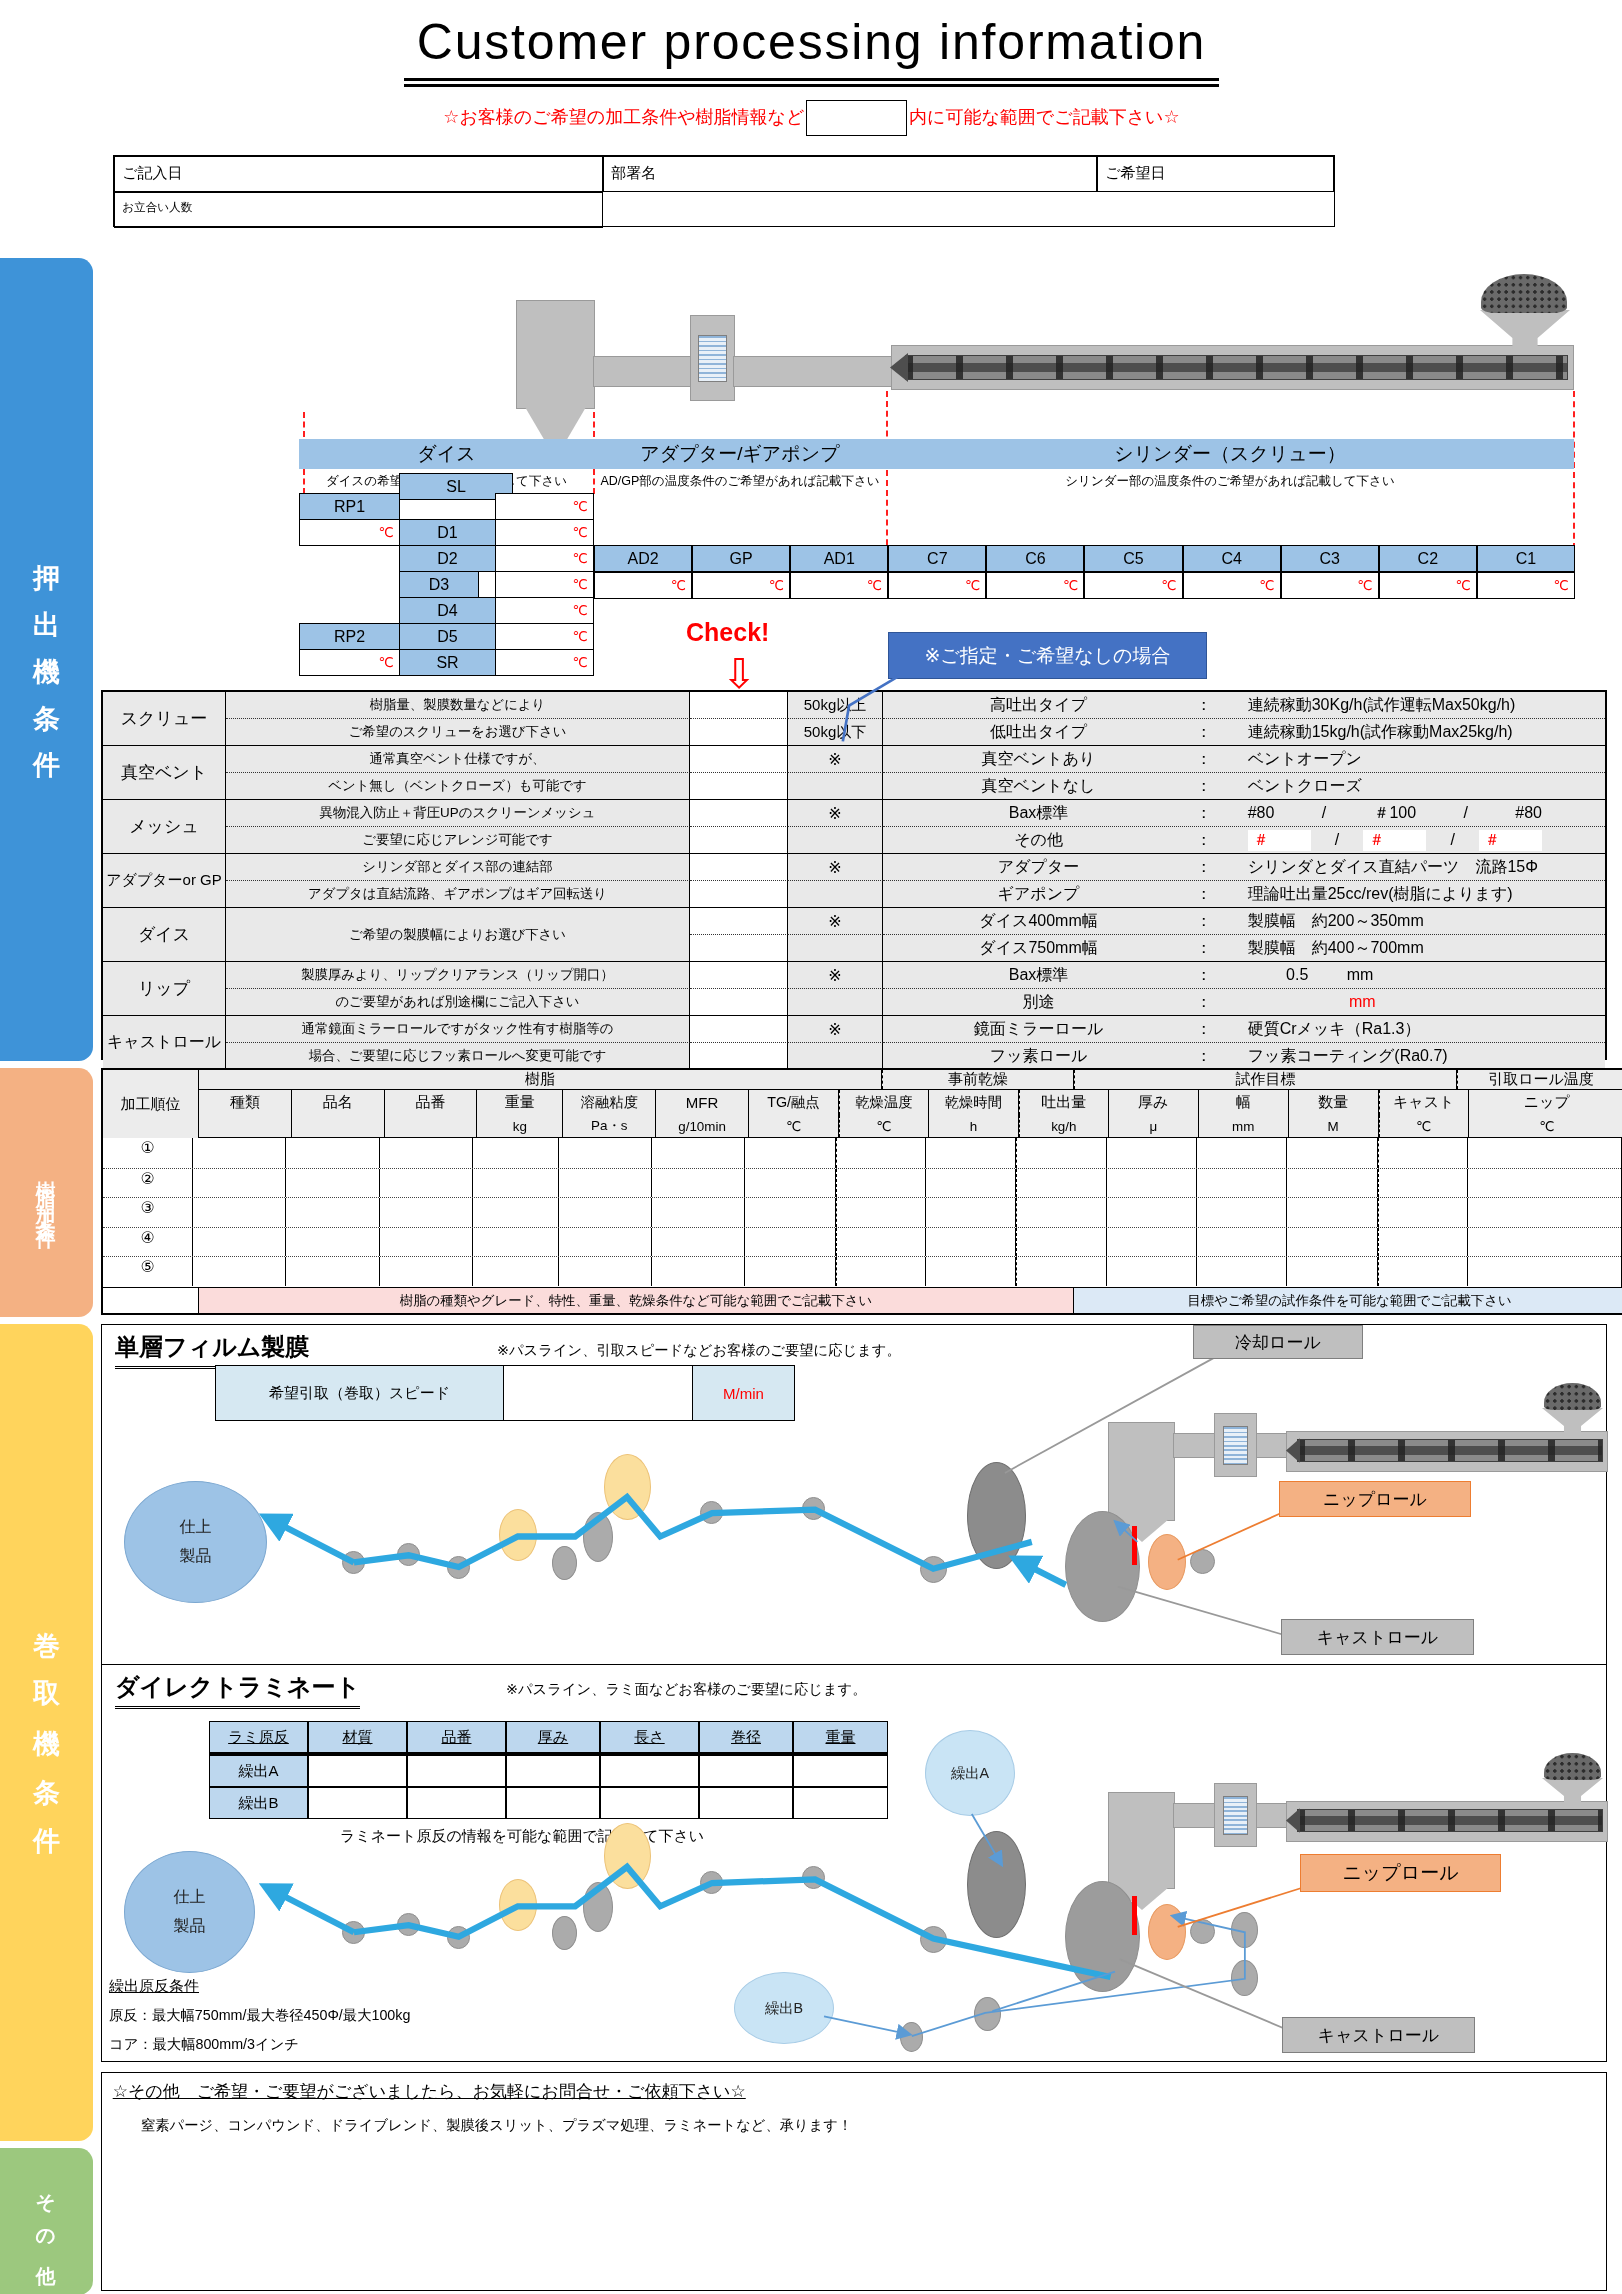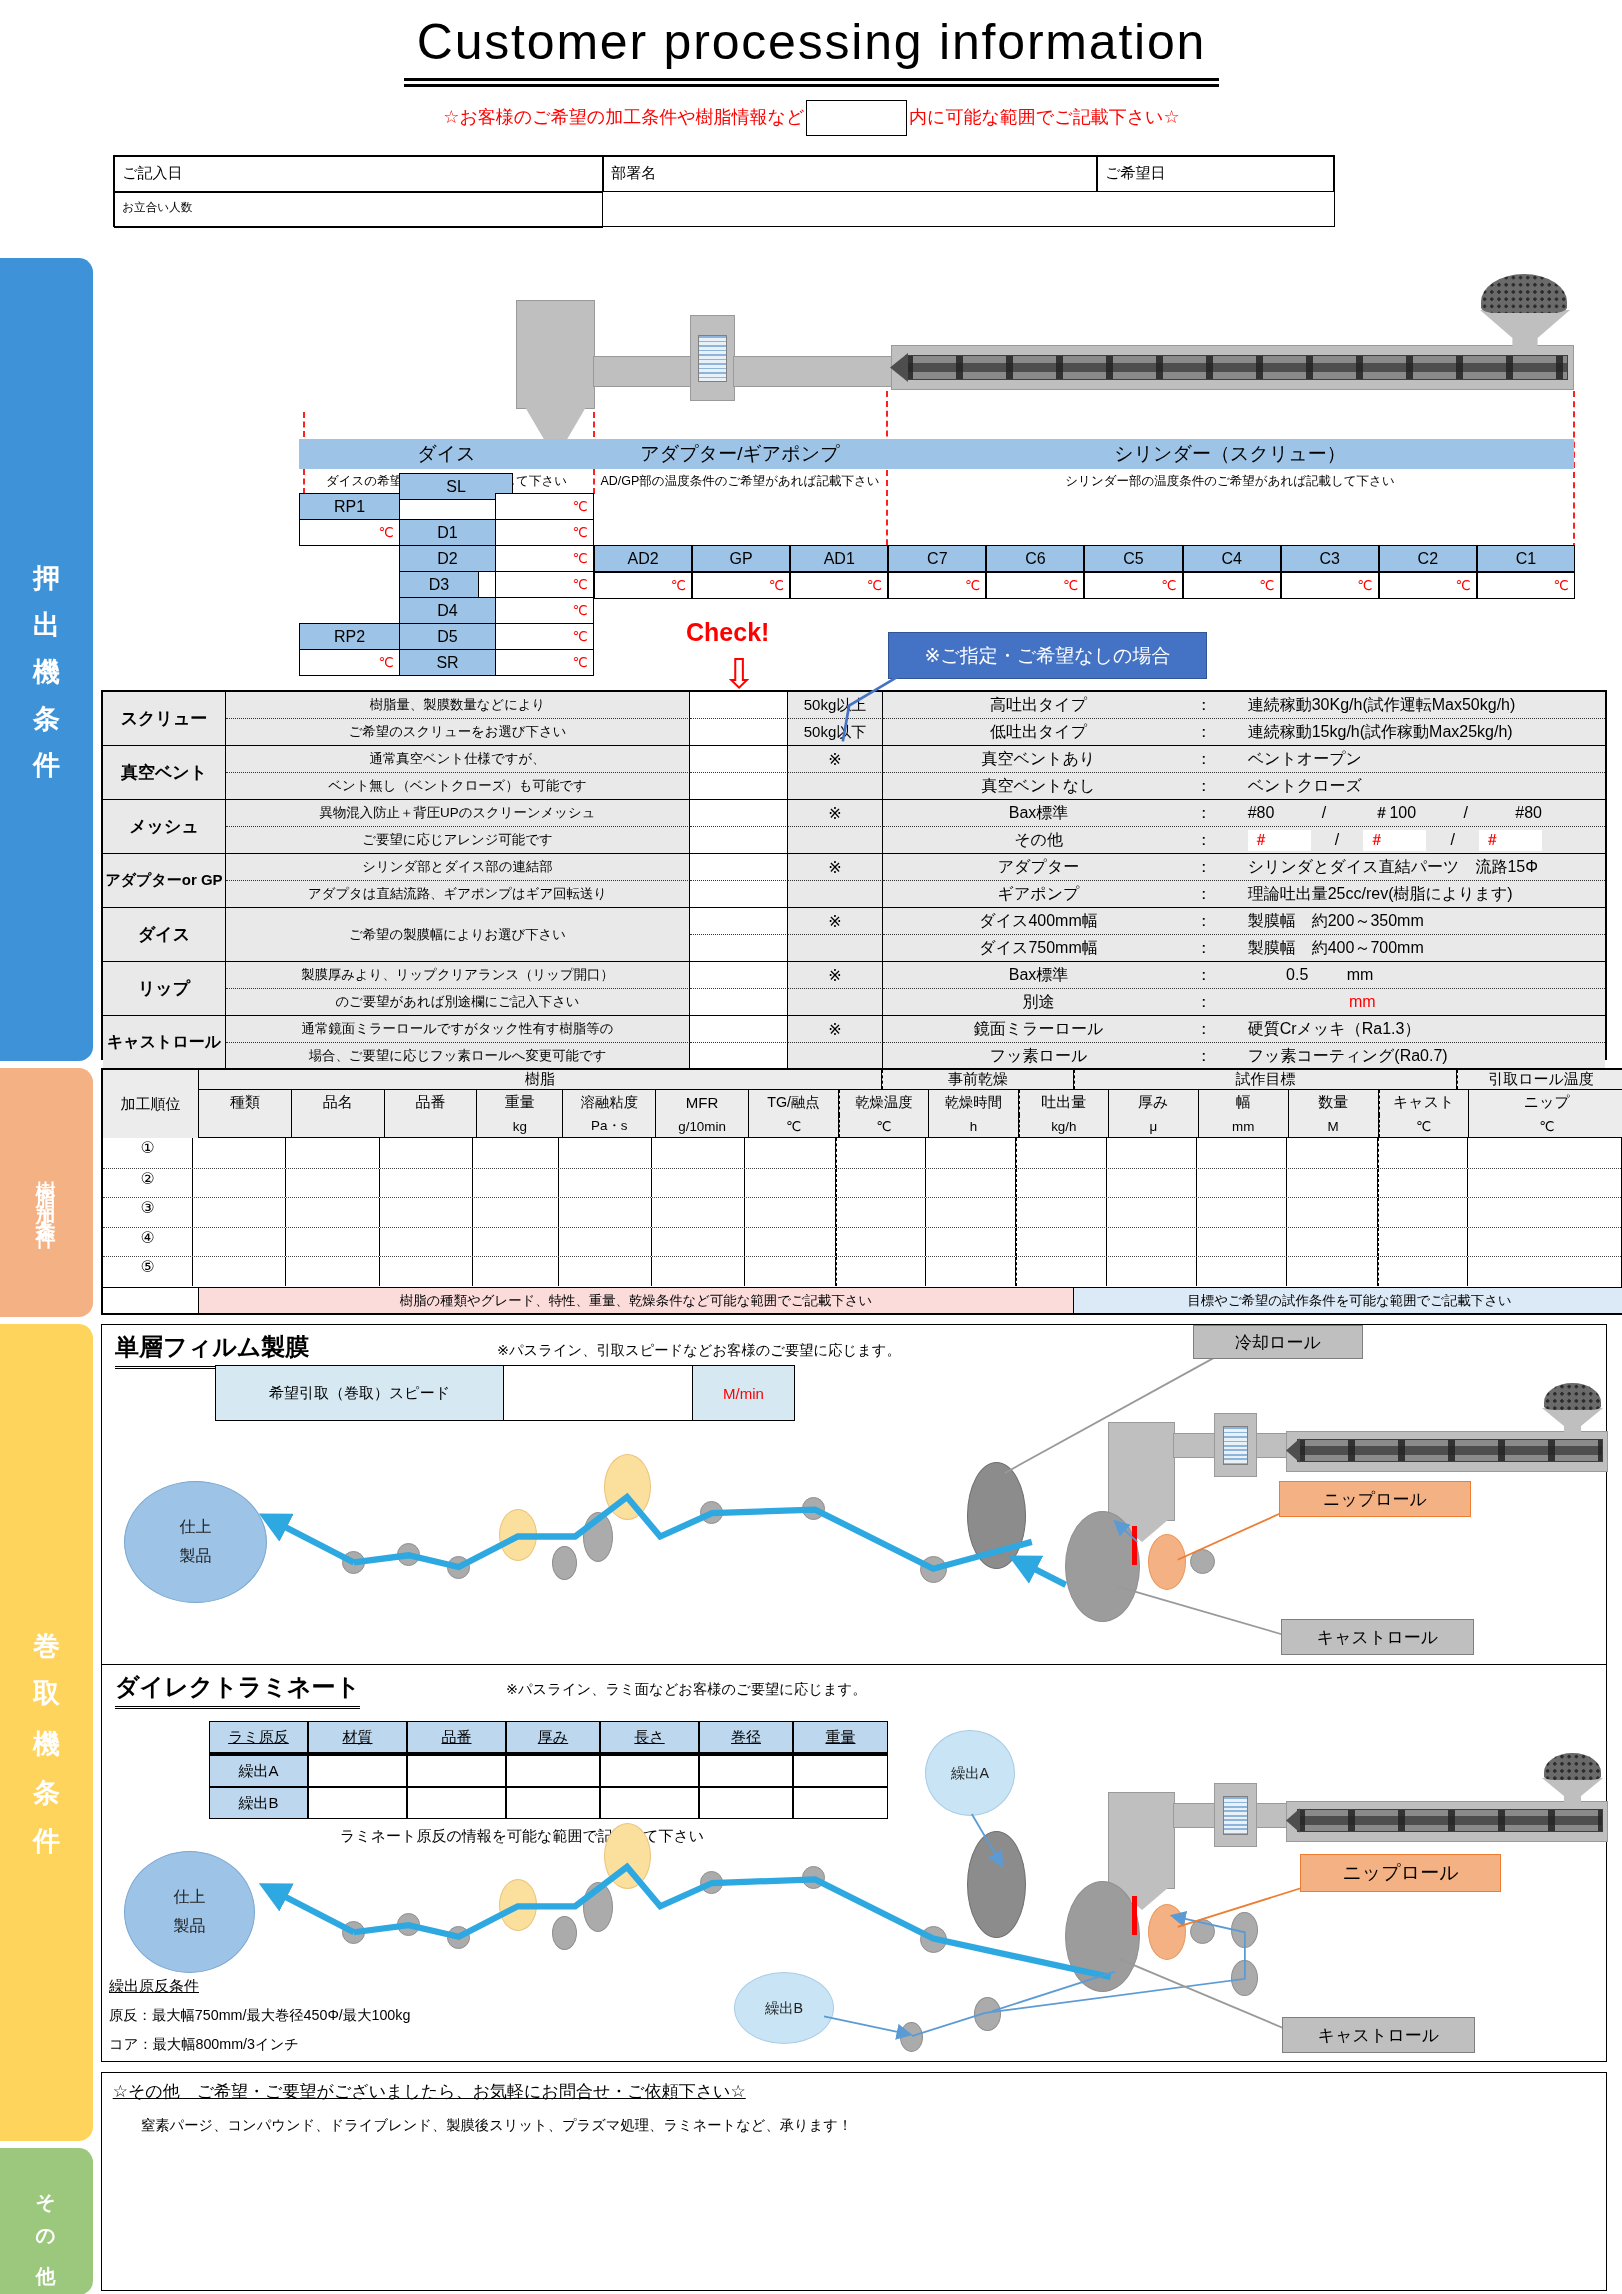--- a/index.html
+++ b/index.html
@@ -29,21 +29,21 @@
   .lblbox{background:#BFBFBF;border:1.8px solid #7F7F7F;display:flex;align-items:center;justify-content:center;font-size:17px;}
   .lblboxO{background:#F4B183;border-color:#ED7D31;}
   .prodEl{background:#9DC3E6;border:0.9px solid #7ba7d0;border-radius:50%;display:flex;flex-direction:column;align-items:center;justify-content:center;font-size:16px;color:#222;line-height:1.8;}
   .unwEl{background:#C9E4F5;border:0.9px solid #a8cce6;border-radius:50%;display:flex;align-items:center;justify-content:center;font-size:14.3px;color:#222;}
   
   .dt{border:0.9px solid #000;box-sizing:border-box;display:flex;align-items:center;}
   .dtn{background:#9DC3E6;justify-content:center;font-size:16px;}
   .dtv{background:#fff;justify-content:flex-end;padding-right:5.4px;font-size:13.4px;color:#FF0000;}
   
   .cgroup{display:grid;grid-template-columns:123px 464px 98px 95px 1fr;background:#E9E9E9;}
-  .cg-label{grid-area:1/1/3/2;border-right:0.9px solid #000;display:flex;align-items:center;justify-content:center;font-size:17px;font-weight:bold;}
+  .cg-label{grid-area:1/1/3/2;border-right:0.9px solid #000;display:flex;align-items:center;justify-content:center;font-size:17px;}
   .cg-cell{border-right:0.9px solid #000;display:flex;align-items:center;justify-content:center;font-size:13.4px;}
   .cg-white{background:#fff;}
   .cg-right{display:flex;align-items:center;font-size:16px;}
   .dotTop{border-top:1.3px dotted #333;}
   .copt{width:311px;text-align:center;font-size:16px;}
   .ccolon{width:19.7px;text-align:center;font-size:16px;}
   .cval{flex:1;padding-left:34px;font-size:16px;display:flex;align-items:center;}
   .wbox{background:#fff;height:80%;display:flex;align-items:center;padding-left:5.4px;box-sizing:border-box;}
   
   .rrow{display:flex;box-sizing:border-box;}

